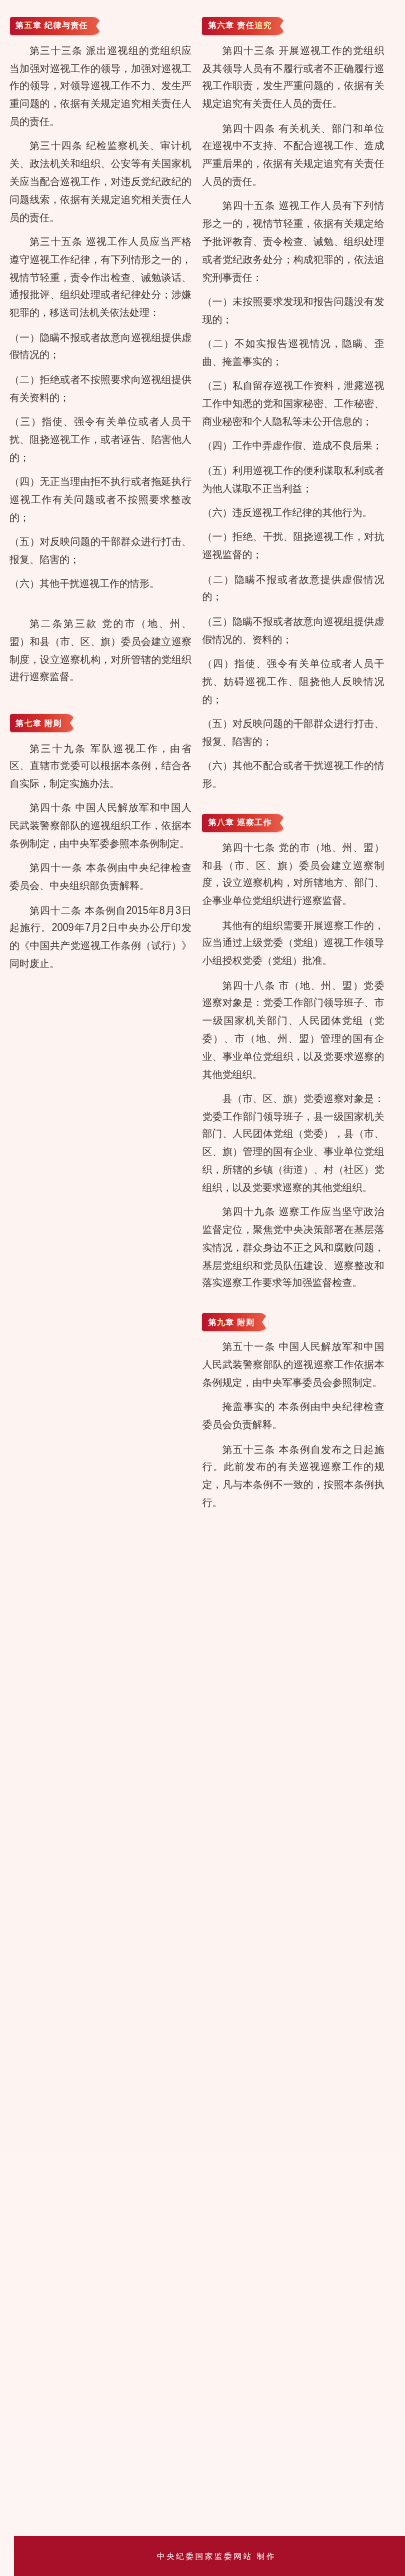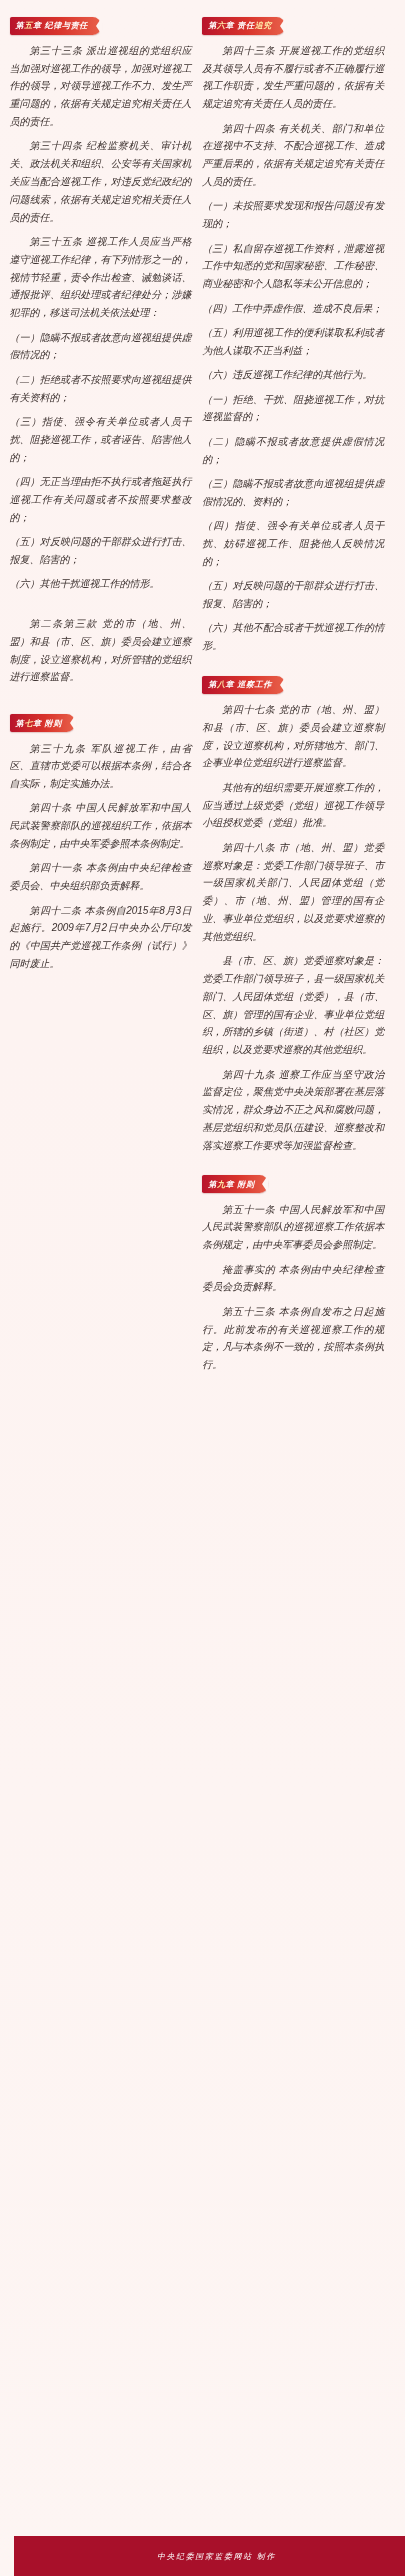--- a/index.html
+++ b/index.html
@@ -12,21 +12,20 @@
     font-family: "Liberation Sans", sans-serif;
   }
   .page {
     position: relative;
     width: 405px;
     min-height: 2576px;
     background: linear-gradient(180deg, #fdf4f2 0%, #fdf3f1 40%, #fdf5f3 100%);
     box-sizing: border-box;
     padding: 0 0 36px 0;
     overflow: hidden;
-    font-style: italic;
   }
   .cols {
     display: flex;
     flex-direction: row;
     align-items: flex-start;
     padding: 10.7px 9.5px 0 9.5px;
     box-sizing: border-box;
     gap: 10.7px;
   }
   .col {
@@ -142,21 +141,23 @@
     </div>
 
     <div class="col">
 
       <div class="banner">
         <span class="banner-text">第<span class="hl">六</span>章 责任<span class="hl">追究</span></span>
       </div>
 
       <p class="para">第四十三条 开展巡视工作的党组织及其领导人员有不履行或者不正确履行巡视工作职责，发生严重问题的，依据有关规定追究有关责任人员的责任。</p>
       <p class="para">第四十四条 有关机关、部门和单位在巡视中不支持、不配合巡视工作、造成严重后果的，依据有关规定追究有关责任人员的责任。</p>
+      <p class="para">第四十五条 巡视工作人员有下列情形之一的，视情节轻重，依据有关规定给予批评教育、责令检查、诫勉、组织处理或者党纪政务处分；构成犯罪的，依法追究刑事责任：</p>
       <p class="para sub">（一）未按照要求发现和报告问题没有发现的；</p>
+      <p class="para sub">（二）不如实报告巡视情况，隐瞒、歪曲、掩盖事实的；</p>
       <p class="para sub">（三）私自留存巡视工作资料，泄露巡视工作中知悉的党和国家秘密、工作秘密、商业秘密和个人隐私等未公开信息的；</p>
       <p class="para sub">（四）工作中弄虚作假、造成不良后果；</p>
       <p class="para sub">（五）利用巡视工作的便利谋取私利或者为他人谋取不正当利益；</p>
       <p class="para sub">（六）违反巡视工作纪律的其他行为。</p>
 
       <p class="para sub">（一）拒绝、干扰、阻挠巡视工作，对抗巡视监督的；</p>
       <p class="para sub">（二）隐瞒不报或者故意提供虚假情况的；</p>
       <p class="para sub">（三）隐瞒不报或者故意向巡视组提供虚假情况的、资料的；</p>
       <p class="para sub">（四）指使、强令有关单位或者人员干扰、妨碍巡视工作、阻挠他人反映情况的；</p>
       <p class="para sub">（五）对反映问题的干部群众进行打击、报复、陷害的；</p>

